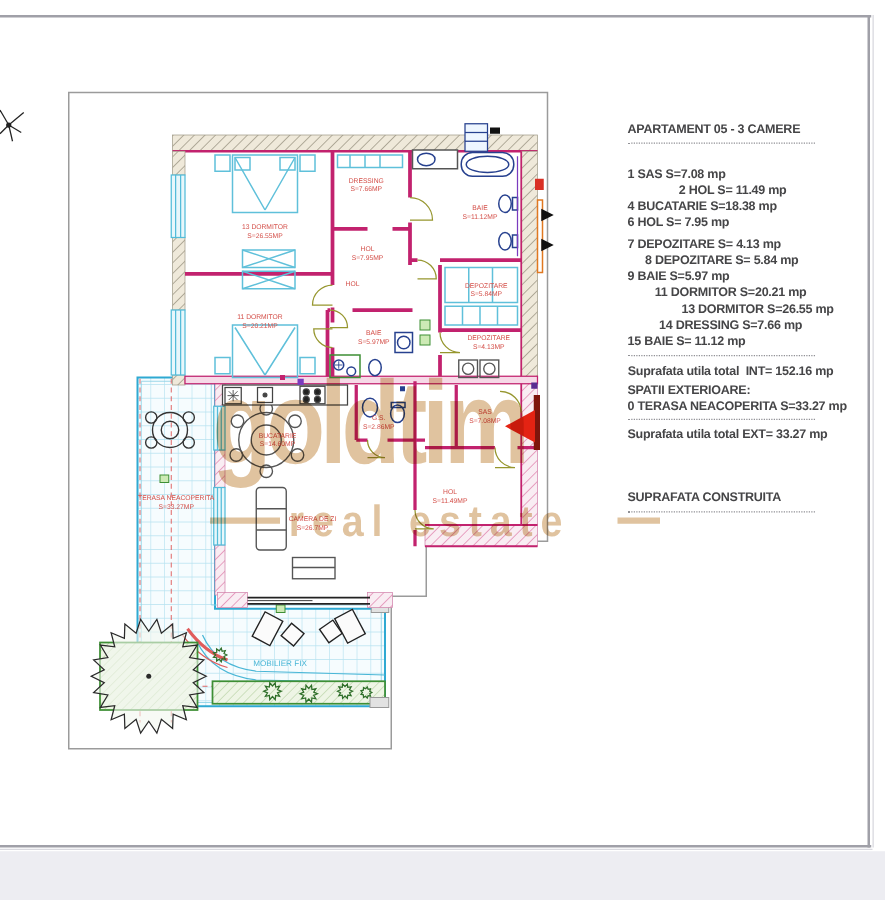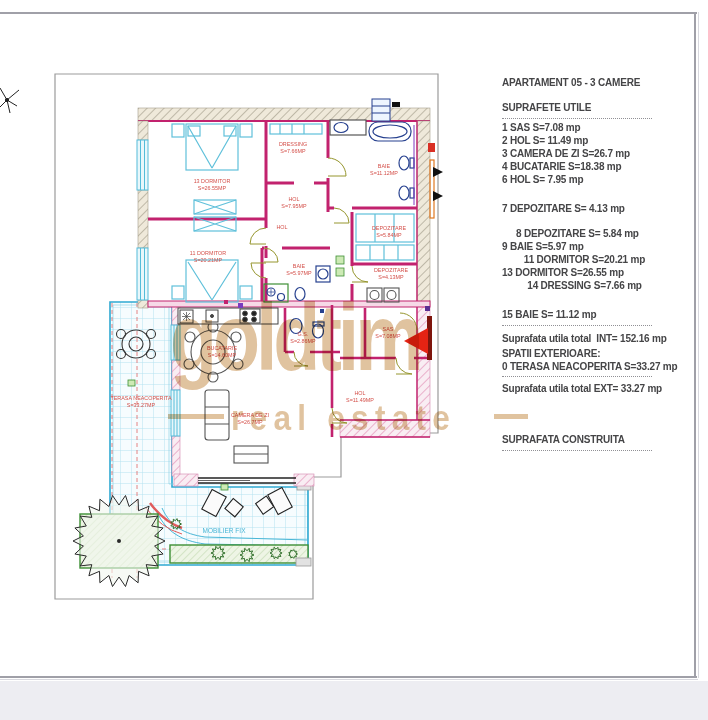--- a/index.html
+++ b/index.html
@@ -6,21 +6,21 @@
   body{width:708px;height:720px;position:relative;overflow:hidden;background:#ffffff;
        font-family:"Liberation Sans",sans-serif;}
   .outer-bg{position:absolute;left:0;top:681px;width:708px;height:39px;background:#ededf2;}
   .border-top{position:absolute;left:0;top:12px;width:697px;height:2px;background:#a0a0a8;}
   .border-right{position:absolute;left:694px;top:12px;width:2px;height:666px;background:#a0a0a8;}
   .border-right2{position:absolute;left:698px;top:12px;width:1px;height:666px;background:#d8d8de;}
   .border-bottom{position:absolute;left:0;top:676px;width:697px;height:2px;background:#a0a0a8;}
   .border-bottom2{position:absolute;left:0;top:679px;width:698px;height:1px;background:#d8d8de;}
   .plan-svg{position:absolute;left:0;top:0;z-index:1;}
   
-  .panel{position:absolute;left:502px;top:76px;width:165px;z-index:3;color:#454547;}
+  .panel{position:absolute;left:502px;top:97px;width:165px;z-index:3;color:#454547;}
   .pl{font-size:10px;line-height:13px;font-weight:700;white-space:pre;letter-spacing:-0.2px;}
   .dots{width:150px;border-top:1.5px dotted #909095;height:2px;}
   
   .wm{position:absolute;z-index:5;pointer-events:none;color:#d8b284;opacity:.78;
       mix-blend-mode:multiply;font-weight:700;}
   .wm1{left:170px;top:284px;font-size:94px;letter-spacing:-5px;transform:scaleX(.82);
        transform-origin:left top;}
   .wm2{left:231px;top:398px;font-size:35px;letter-spacing:7px;transform:scaleX(.9);
        transform-origin:left top;}
   .wm-dash{position:absolute;z-index:5;height:5px;background:#d8b284;opacity:.78;
@@ -315,36 +315,34 @@
       <text x="250" y="417" font-size="5.4" fill="#d4504a">CAMERA DE ZI</text>
       <text x="250" y="424" font-size="5.4" fill="#d4504a">S=26.7MP</text>
       <text x="141" y="400" font-size="5.4" fill="#d4504a">TERASA NEACOPERITA</text>
       <text x="141" y="407" font-size="5.4" fill="#d4504a">S=33.27MP</text>
       <text x="224" y="533" font-size="6.5" fill="#49b6d6">MOBILIER FIX</text>
     </g>
 </svg>
 
 <div class="panel" id="panel">
     <div class="pl" style="margin-top: 0px;">APARTAMENT 05 - 3 CAMERE</div>
-    <div class="pl" style="margin-top: 12px;">SUPRAFETE UTILE</div>
     <div class="dots" style="margin-top: 4px;"></div>
-    <div class="pl" style="margin-top: 0px;">1 SAS S=7.08 mp</div>
-    <div class="pl" style="margin-top: 0px;">2 HOL S= 11.49 mp</div>
-    <div class="pl" style="margin-top: 0px;">3 CAMERA DE ZI S=26.7 mp</div>
+    <div class="pl" style="margin-top: 16px;">1 SAS S=7.08 mp</div>
+    <div class="pl" style="margin-top: 0px; margin-left: 41px;">2 HOL S= 11.49 mp</div>
     <div class="pl" style="margin-top: 0px;">4 BUCATARIE S=18.38 mp</div>
     <div class="pl" style="margin-top: 0px;">6 HOL S= 7.95 mp</div>
-    <div class="pl" style="margin-top: 16px;">7 DEPOZITARE S= 4.13 mp</div>
-    <div class="pl" style="margin-top: 12px; padding-left: 14px;">8 DEPOZITARE S= 5.84 mp</div>
+    <div class="pl" style="margin-top: 4px;">7 DEPOZITARE S= 4.13 mp</div>
+    <div class="pl" style="margin-top: 0px; padding-left: 14px;">8 DEPOZITARE S= 5.84 mp</div>
     <div class="pl" style="margin-top: 0px;">9 BAIE S=5.97 mp</div>
     <div class="pl" style="margin-top: 0px; text-align: center;">11 DORMITOR S=20.21 mp</div>
-    <div class="pl" style="margin-top: 0px;">13 DORMITOR S=26.55 mp</div>
+    <div class="pl" style="margin-top: 0px; text-align: right;">13 DORMITOR S=26.55 mp</div>
     <div class="pl" style="margin-top: 0px; text-align: center;">14 DRESSING S=7.66 mp</div>
-    <div class="pl" style="margin-top: 16px;">15 BAIE S= 11.12 mp</div>
+    <div class="pl" style="margin-top: 0px;">15 BAIE S= 11.12 mp</div>
     <div class="dots" style="margin-top: 4px;"></div>
-    <div class="pl" style="margin-top: 4px;">Suprafata utila total  INT= 152.16 mp</div>
+    <div class="pl" style="margin-top: 4px; text-align: center;">Suprafata utila total  INT= 152.16 mp</div>
     <div class="pl" style="margin-top: 2px;">SPATII EXTERIOARE:</div>
     <div class="pl" style="margin-top: 0px;">0 TERASA NEACOPERITA S=33.27 mp</div>
     <div class="dots" style="margin-top: 3px;"></div>
     <div class="pl" style="margin-top: 3px;">Suprafata utila total EXT= 33.27 mp</div>
     <div class="pl" style="margin-top: 38px;">SUPRAFATA CONSTRUITA</div>
     <div class="dots" style="margin-top: 4px;"></div>
   </div>
 
 <div class="wm wm1">goldtim</div>
 <div class="wm wm2">real estate</div>

